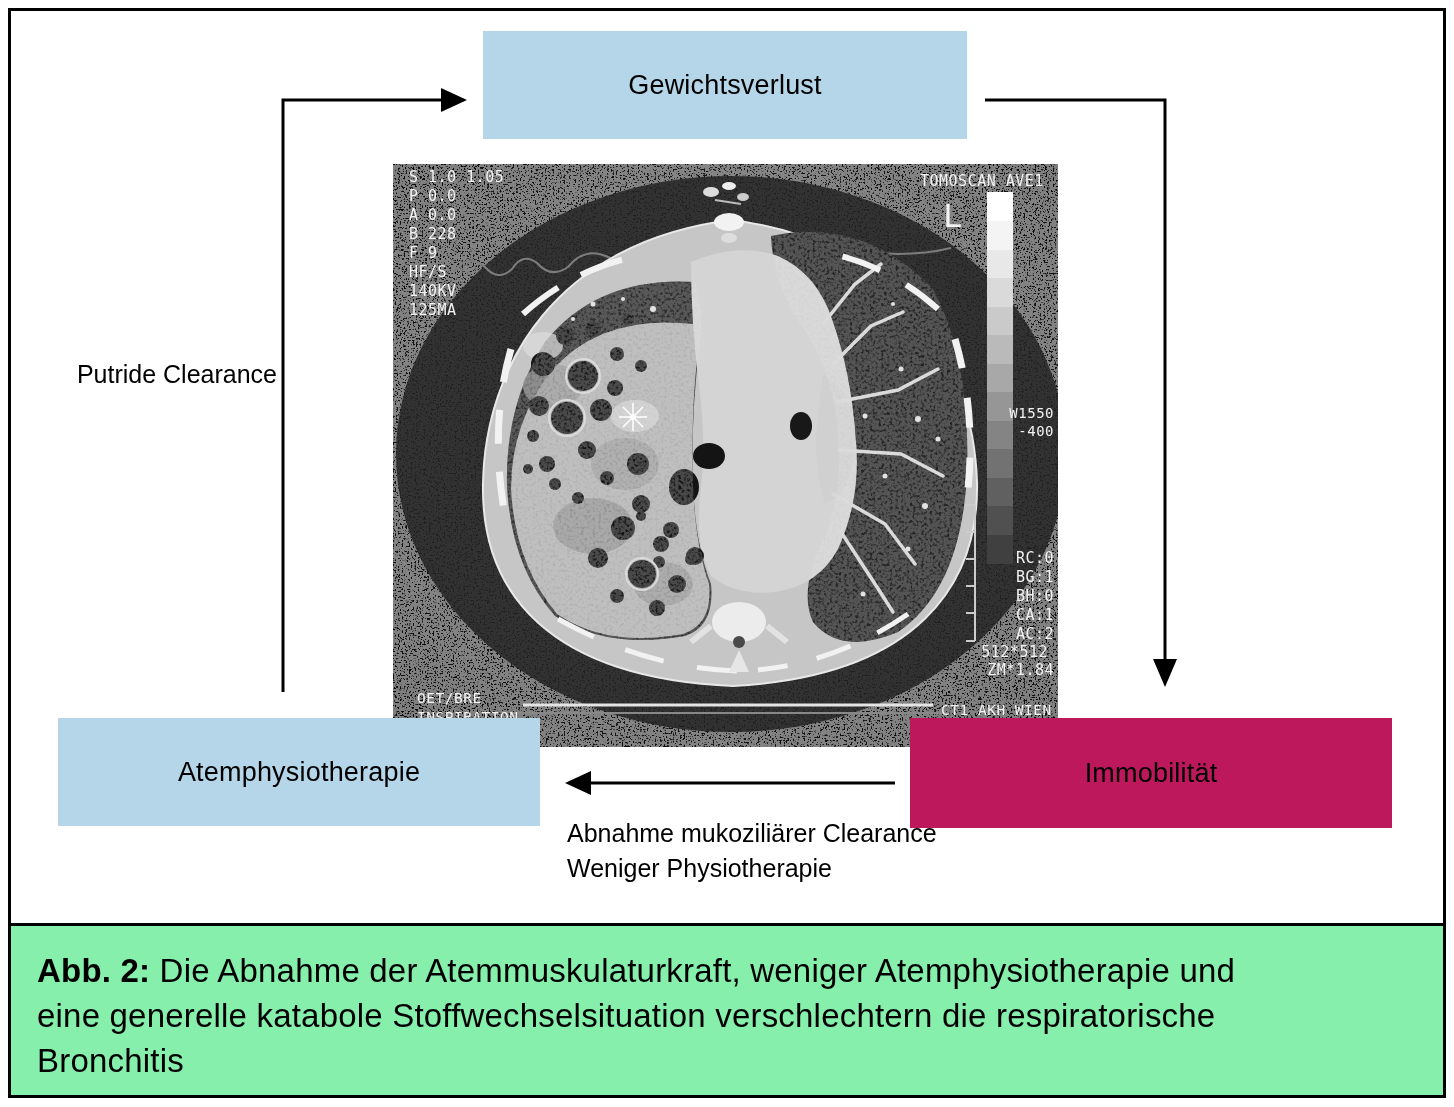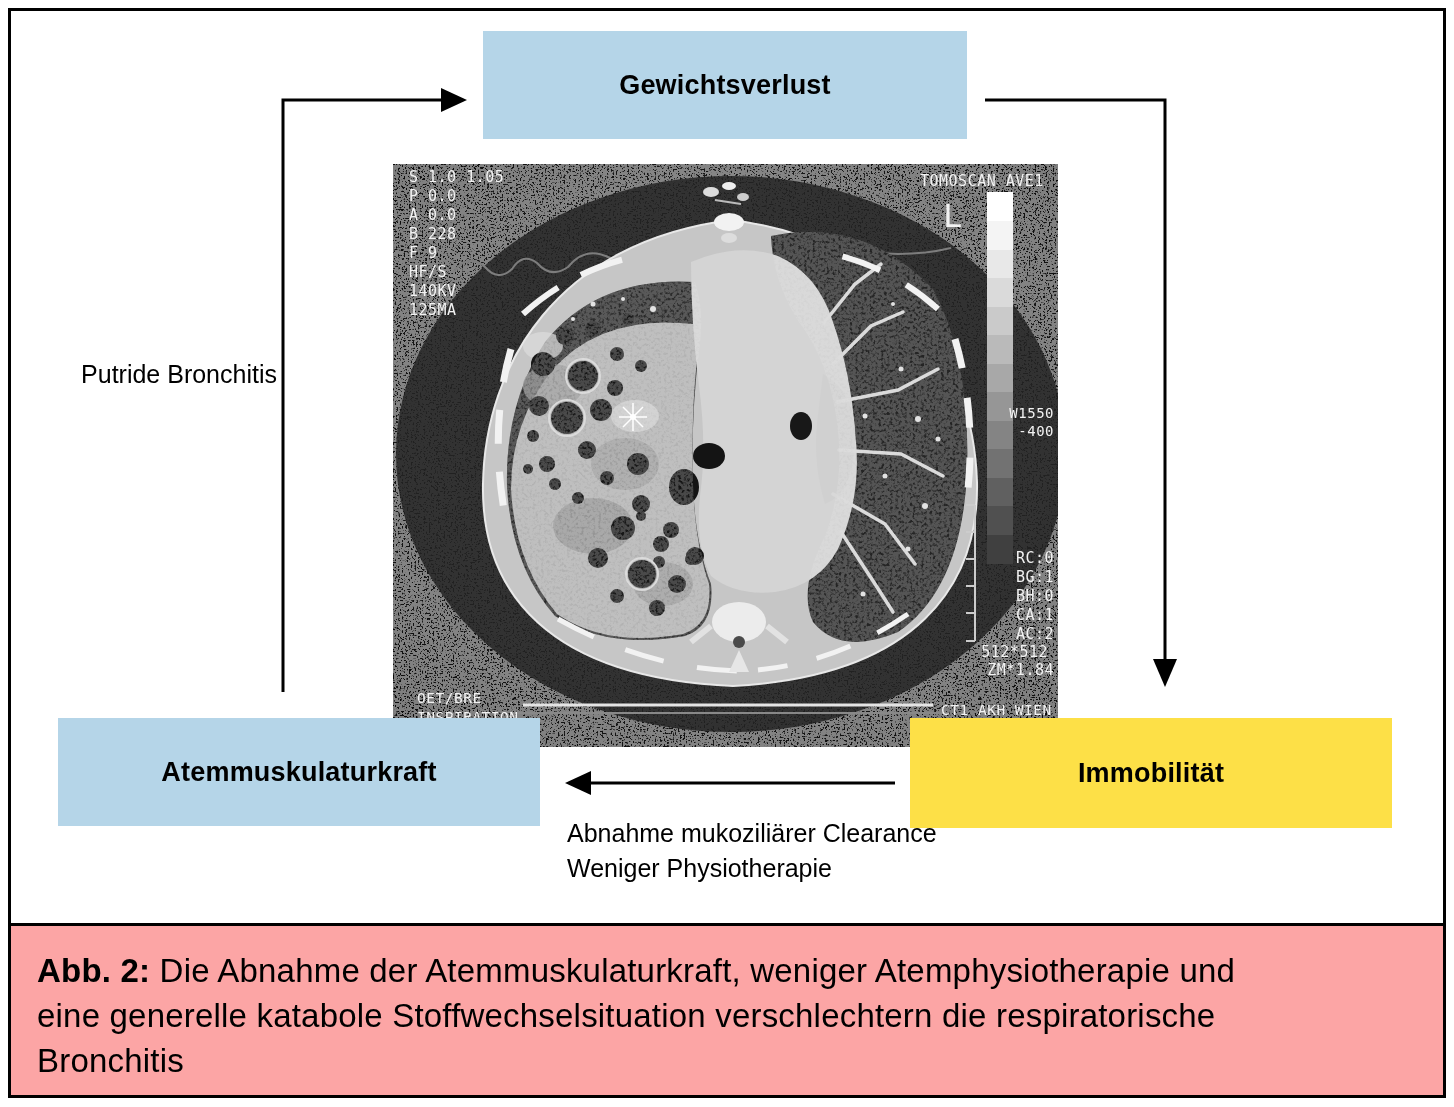--- a/index.html
+++ b/index.html
@@ -6,21 +6,21 @@
   body{width:1454px;height:1107px;position:relative;font-family:"Liberation Sans",sans-serif;color:#000;}
 
   .figure-frame{
     position:absolute;left:8px;top:8px;width:1438px;height:1090px;
     border:3px solid #000;box-sizing:border-box;background:#fff;
   }
   .diagram-area{position:absolute;left:0;top:0;width:1432px;height:912px;background:#fff;overflow:hidden;}
 
   .node{
     position:absolute;display:flex;align-items:center;justify-content:center;
-    font-weight:bold;font-size:27px;letter-spacing:0.2px;z-index:10;
+    font-weight:normal;font-size:27px;letter-spacing:0.2px;z-index:10;
   }
   .node-top{left:472px;top:20px;width:484px;height:108px;}
   .node-bl{left:47px;top:707px;width:482px;height:108px;}
   .node-br{left:899px;top:707px;width:482px;height:110px;}
 
   .ct-wrap{position:absolute;left:382px;top:153px;width:749px;height:583px;z-index:1;}
   .ct-wrap svg{display:block;}
   .ct-text{font-family:"DejaVu Sans Mono",monospace;fill:#f2f2f2;letter-spacing:0.5px;}
 
   .edge-label{position:absolute;font-size:25px;line-height:33px;z-index:6;}
@@ -260,35 +260,35 @@
         <polygon points="430,77 430,101 456,89"></polygon>
         <polygon points="1142,648 1166,648 1154,676"></polygon>
         <polygon points="580,760 580,784 554,772"></polygon>
       </g>
     </svg>
 
     <div class="node node-top" style="background: rgb(181, 213, 232);">
       <span>Gewichtsverlust</span>
     </div>
     <div class="node node-bl" style="background: rgb(181, 213, 232);">
-      <span>Atemmuskulaturkraft</span>
-    </div>
-    <div class="node node-br" style="background: #fde047;">
+      <span>Atemphysiotherapie</span>
+    </div>
+    <div class="node node-br" style="background: #be185d;">
       <span>Immobilität</span>
     </div>
 
     <div class="edge-label edge-label-left">
-      <div>Putride Bronchitis</div>
+      <div>Putride Clearance</div>
     </div>
     <div class="edge-label edge-label-bottom">
       <div>Abnahme mukoziliärer Clearance</div>
       <div>Weniger Physiotherapie</div>
     </div>
 
   </div>
 
-  <div class="caption-area" style="background: #fca5a5;">
+  <div class="caption-area" style="background: #86efac;">
     <div><b>Abb. 2:</b> <span>Die Abnahme der Atemmuskulaturkraft, weniger Atemphysiotherapie und</span></div>
     <div>eine generelle katabole Stoffwechselsituation verschlechtern die respiratorische</div>
     <div>Bronchitis</div>
   </div>
 
 </div>
 
 </body></html>

